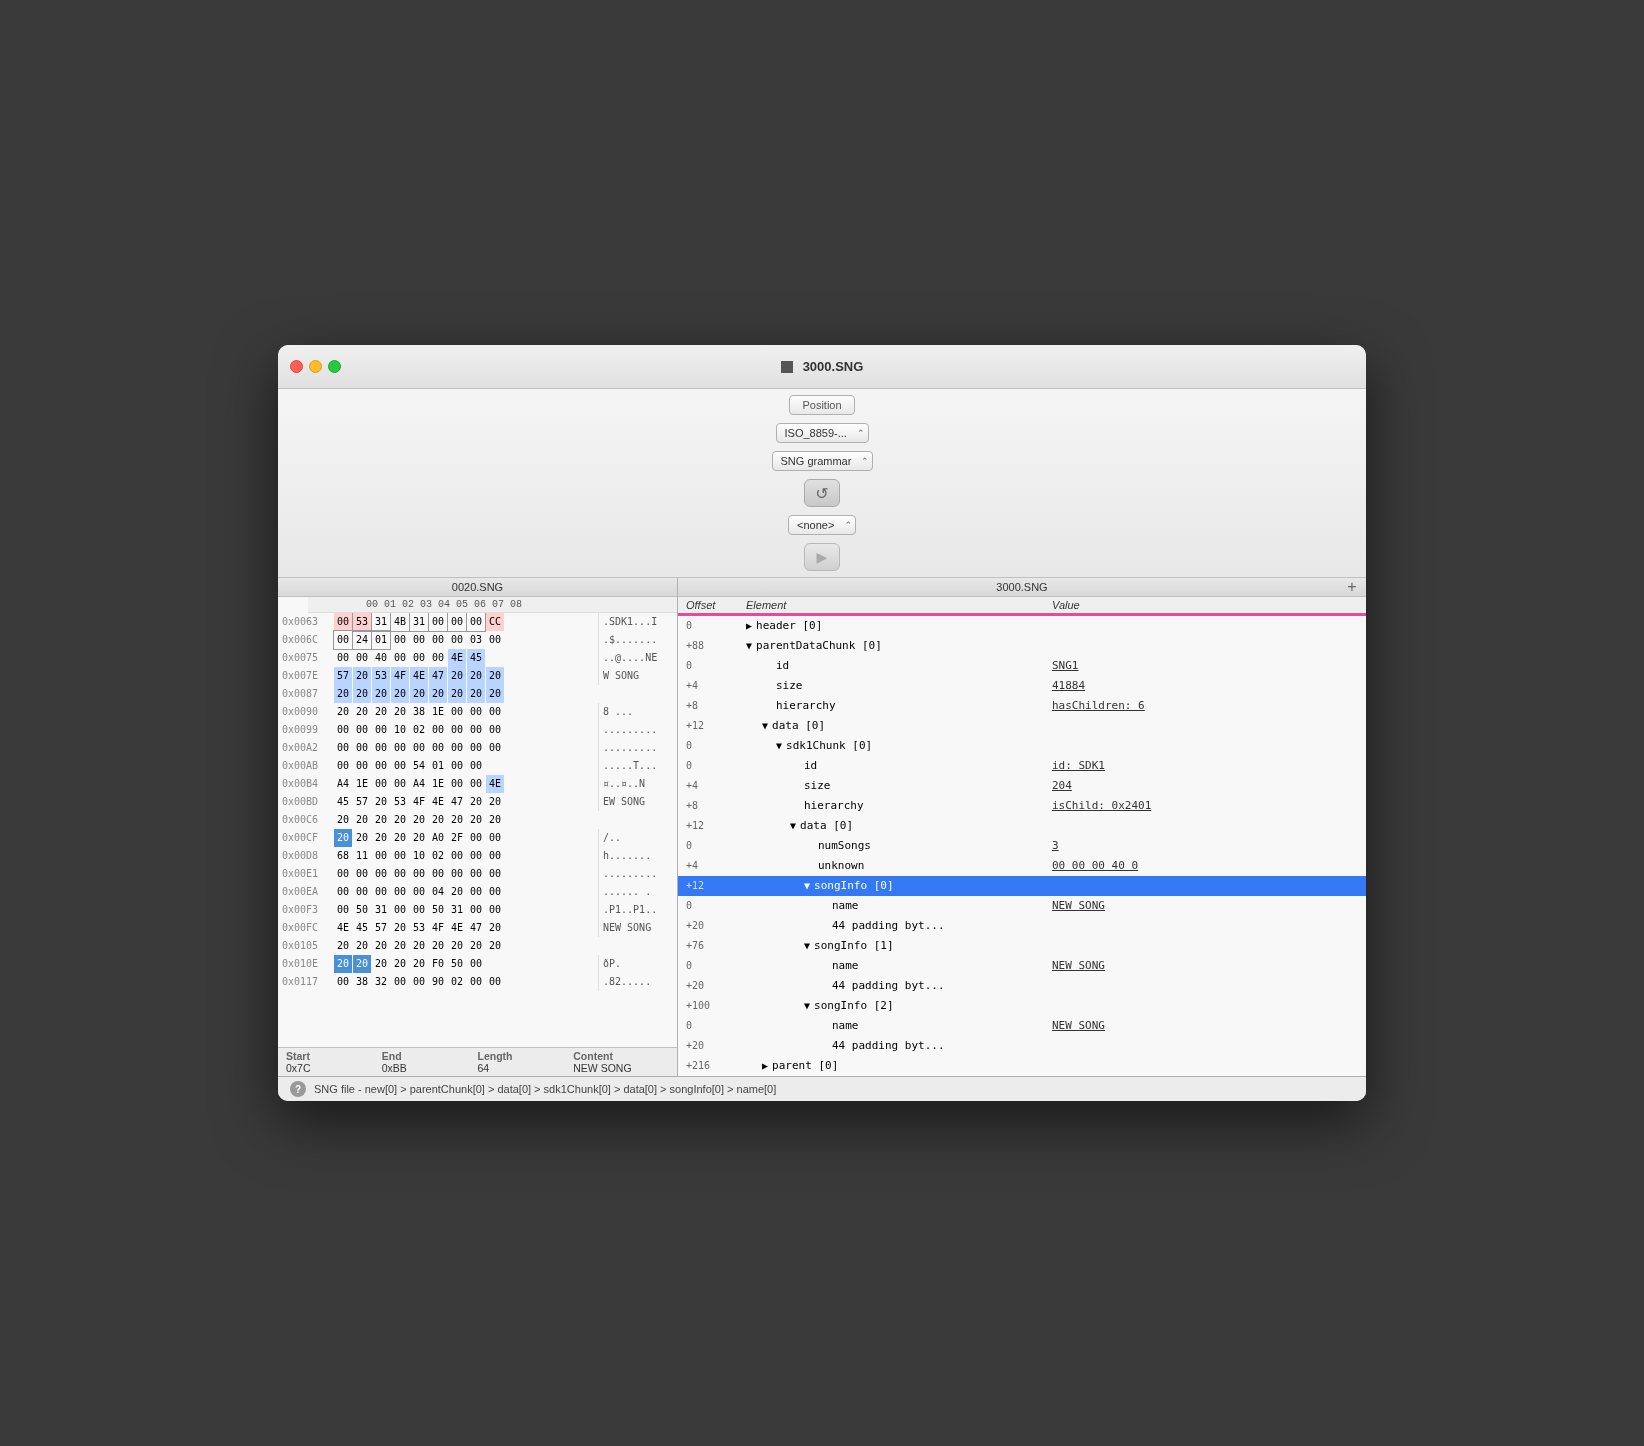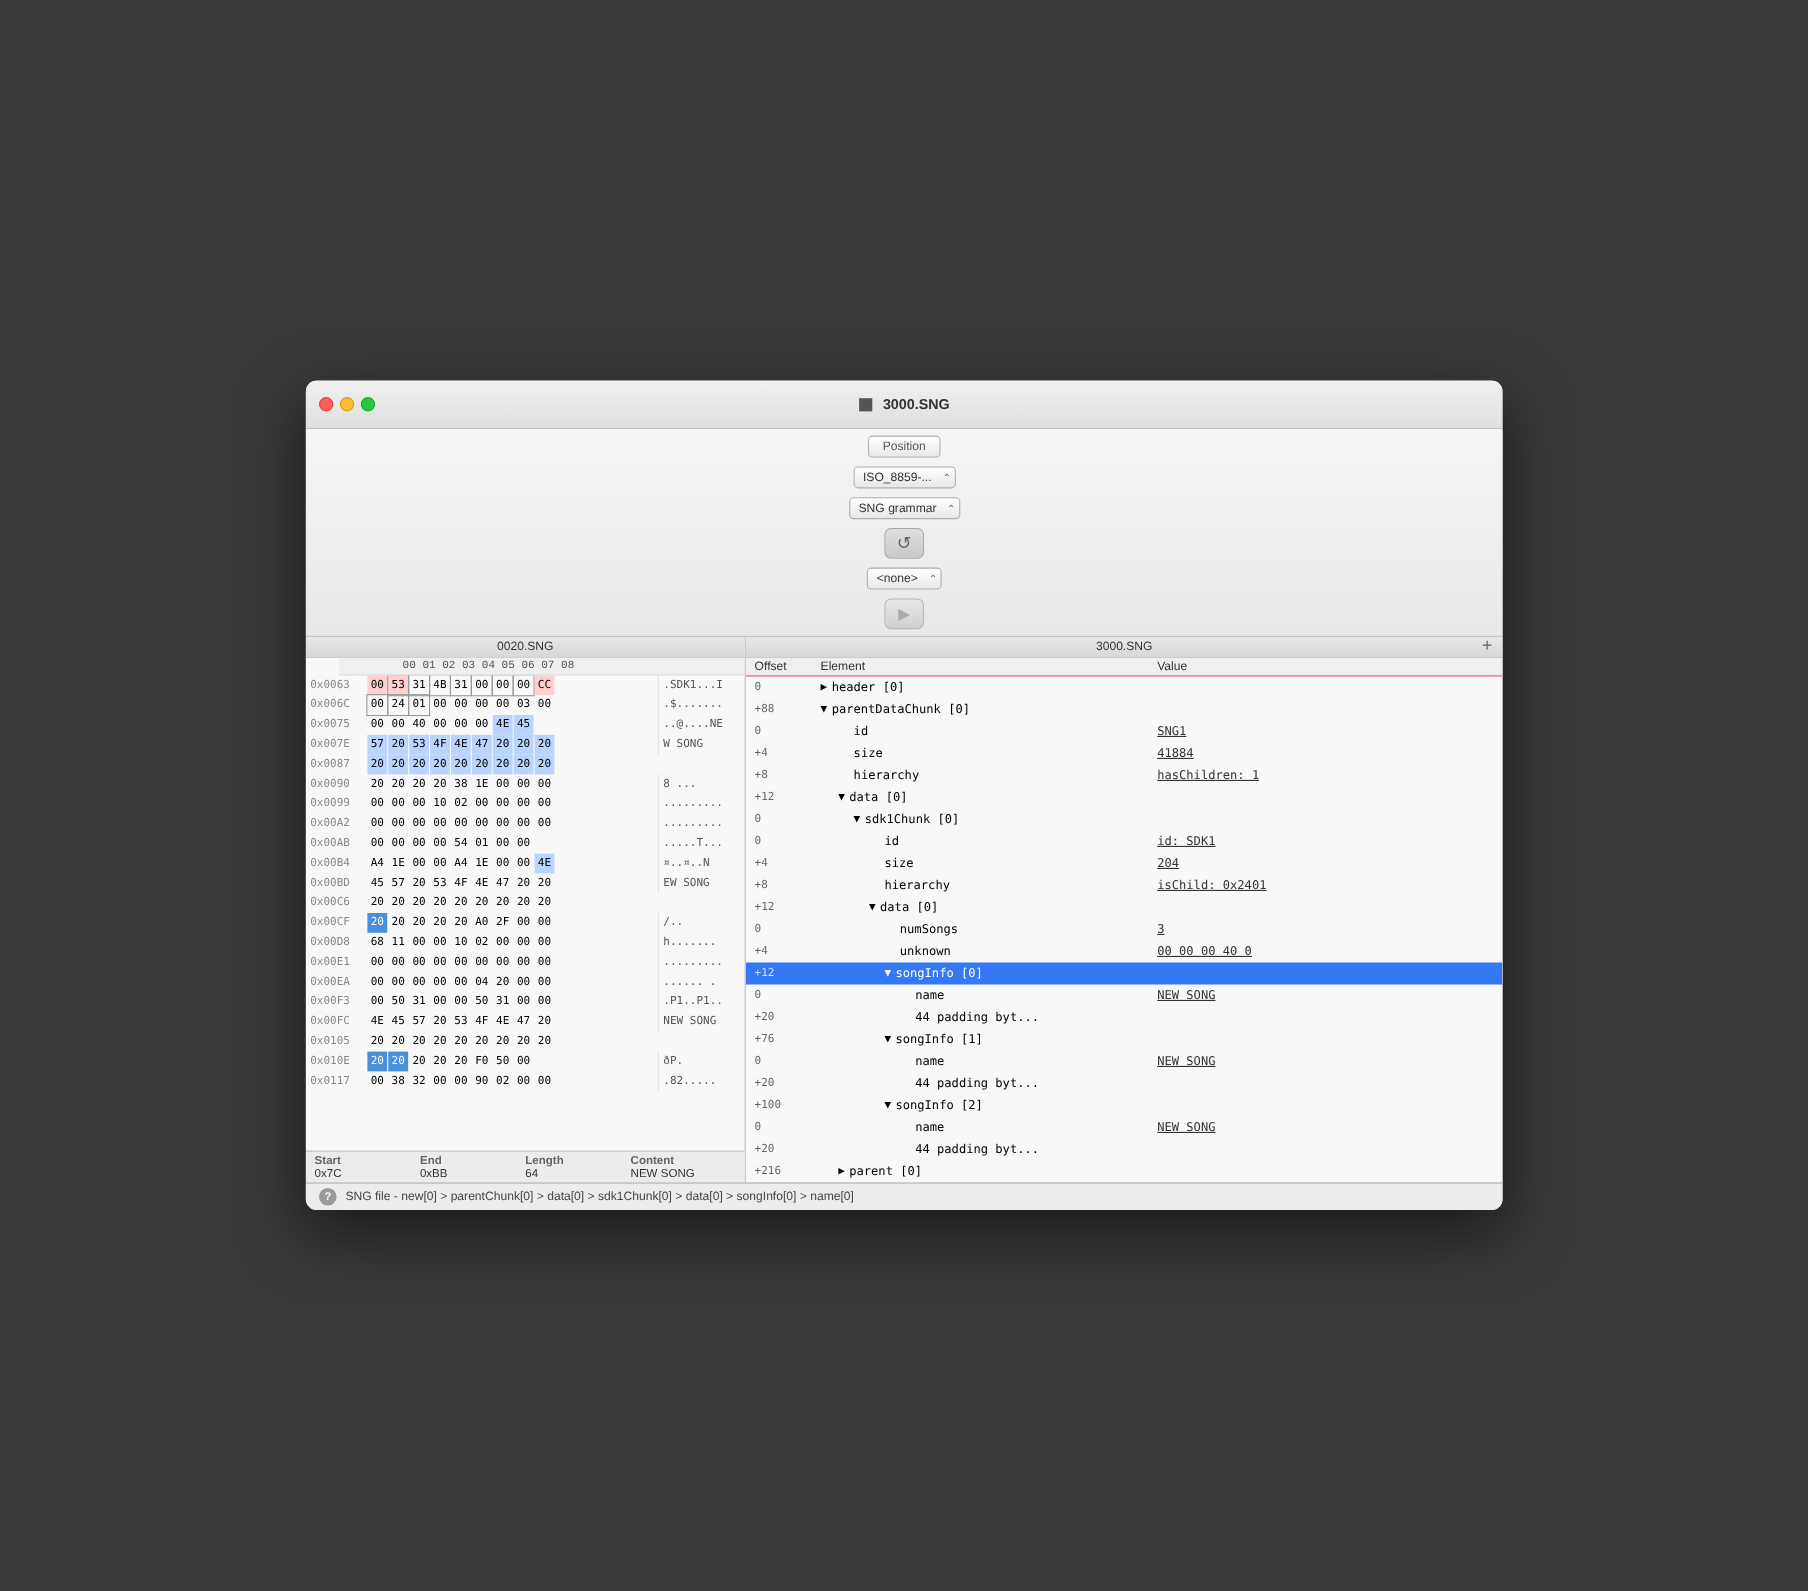--- a/index.html
+++ b/index.html
@@ -257,22 +257,23 @@
       color: #666;
       cursor: pointer;
     }
     .tree-column-header {
       display: grid;
       grid-template-columns: 60px 1fr 1fr;
       padding: 2px 8px;
       font-size: 11px;
       color: #333;
       background: #efefef;
-      border-bottom: 1px solid #ec4899;
+      border-bottom: 3px solid #ec4899;
       font-weight: 500;
+      font-style: italic;
     }
     .tree-content {
       flex: 1;
       overflow-y: auto;
       font-family: "SF Mono", Monaco, Menlo, monospace;
       font-size: 11px;
     }
     .tree-row {
       display: grid;
       grid-template-columns: 60px 1fr 1fr;
@@ -734,21 +735,21 @@
             </div>
             <span class="value">41884</span>
           </div>
           <div class="tree-row">
             <span class="offset">+8</span>
             <div class="element">
               <span style="display: inline-block; width: 14px;"></span>
               <span style="display: inline-block; width: 12px;"></span>
               <span>hierarchy</span>
             </div>
-            <span class="value">hasChildren: 1</span>
+            <span class="value">hasChildren: 6</span>
           </div>
           <div class="tree-row">
             <span class="offset">+12</span>
             <div class="element">
               <span style="display: inline-block; width: 14px;"></span>
               <span class="tree-toggle">▼</span>
               <span>data [0]</span>
             </div>
             <span class="value"></span>
           </div>

